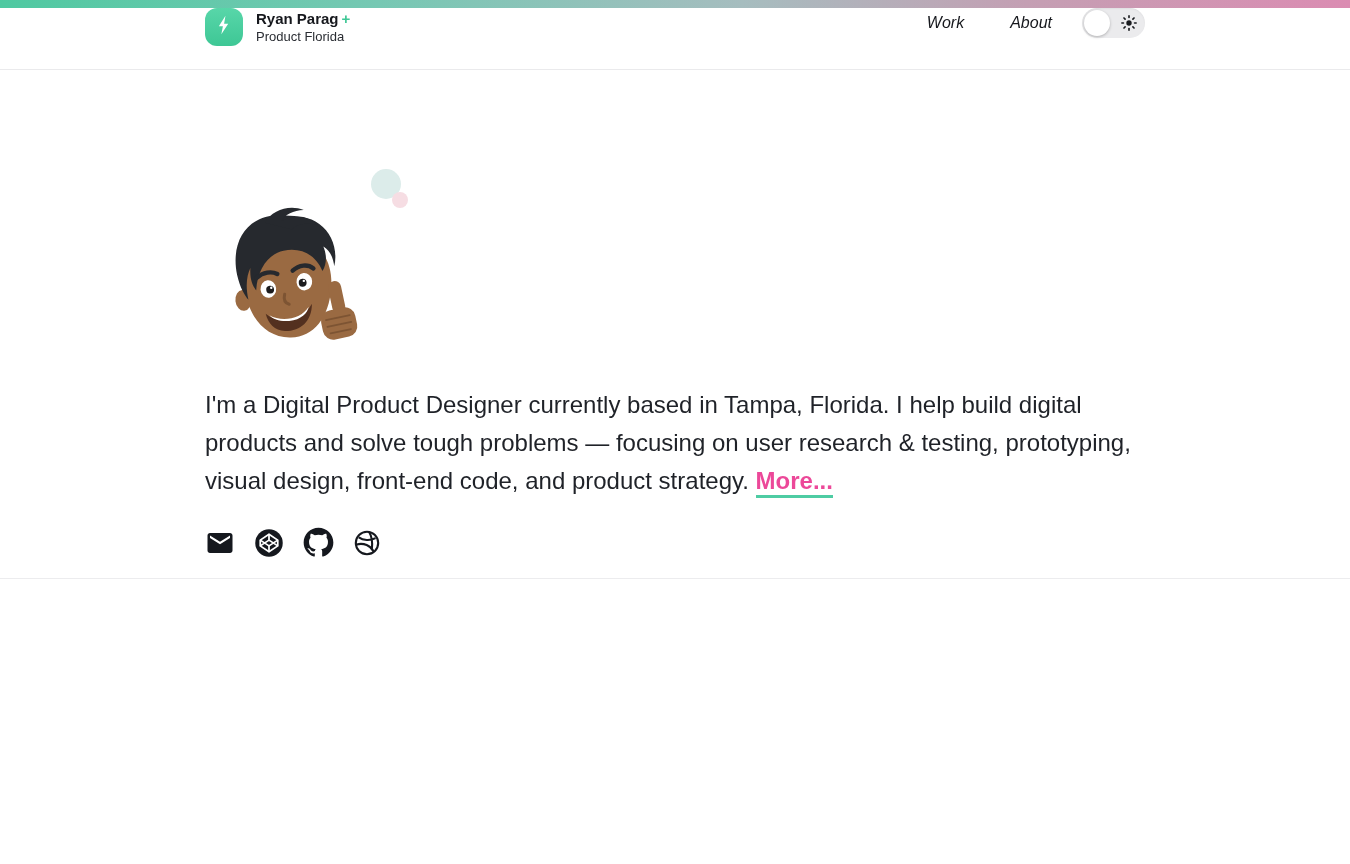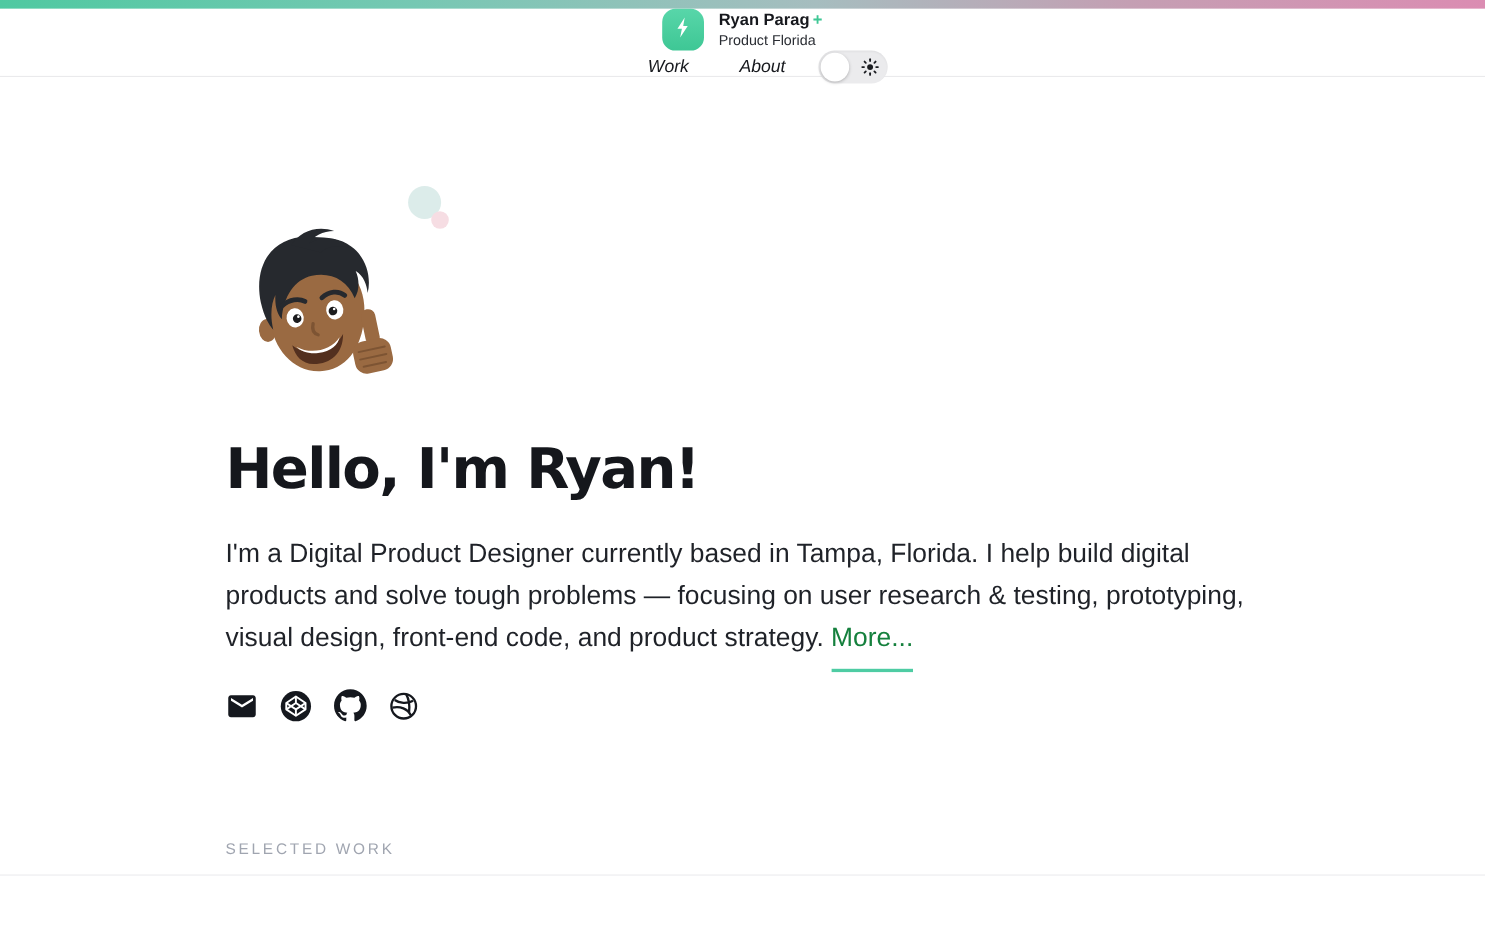--- a/index.html
+++ b/index.html
@@ -8,21 +8,21 @@
 
   
   .gradient-bar {
     height: 8px; width: 100%;
     background: linear-gradient(90deg, #4FC9A1 0%, #76C8B3 28%, #A6BDBF 55%, #C49FB3 76%, #DB8CB2 100%);
   }
 
   
   header { height: 62px; border-bottom: 1px solid #eaeaec; background: #fff; }
   .container { width: 940px; margin: 0 auto; }
-  .header-inner { height: 100%; display: flex; align-items: center; justify-content: space-between; flex-direction: column; }
+  .header-inner { height: 100%; display: flex; align-items: flex-start; justify-content: space-between; }
   .brand { display: flex; align-items: center; cursor: pointer; }
   .logo {
     width: 38px; height: 38px; border-radius: 12px;
     background: linear-gradient(180deg, #58D6A9 0%, #3EC795 100%);
     display: flex; align-items: center; justify-content: center;
     margin-right: 13px; flex-shrink: 0;
   }
   .brand-text { line-height: 1.25; }
   .brand-name { font-size: 15px; font-weight: bold; color: #16181d; }
   .brand-plus { font-size: 15px; font-weight: bold; color: #3EC795; margin-left: 3px; }
@@ -51,22 +51,22 @@
 
   h1 {
     margin-top: 40px;
     font-family: "DejaVu Sans", "Liberation Sans", sans-serif;
     font-weight: bold; font-size: 51px; letter-spacing: -1.5px;
     color: #15171c;
   }
 
   .intro { margin-top: 28px; font-size: 24px; line-height: 38px; color: #1f2228; }
   .more-link {
-    color: #15803d; text-decoration: none;
-    border-bottom: 3px solid #4ECCA3; padding-bottom: 15px;
+    color: #ec4899; text-decoration: none;
+    border-bottom: 3px solid #4ECCA3; padding-bottom: 1px; font-weight: bold;
   }
 
   .socials { margin-top: 27px; display: flex; align-items: center; gap: 19px; }
   .socials a { color: #15181e; display: inline-flex; }
 
   .section-label {
     margin-top: 101px; font-size: 14px; font-weight: 500;
     letter-spacing: 2.5px; color: #a0a5b0;
   }
   .divider { margin-top: 16px; border: none; border-top: 1px solid #ececee; width: 100%; }
@@ -143,21 +143,20 @@
         </g>
         <g transform="translate(112 116) rotate(-12)">
           <rect x="16" y="-18" width="15" height="38" rx="7.5" fill="#9a6a42"></rect>
           <rect x="0" y="14" width="40" height="34" rx="12" fill="#9a6a42"></rect>
           <path d="M6 24 h28 M6 32 h28 M8 40 h24" stroke="#7d5433" stroke-width="2" stroke-linecap="round" fill="none"></path>
         </g>
       </svg>
     </span>
   </div>
 
-  <h1>Hello, I'm Ryan!</h1>
 
   <p class="intro"><span>I'm a Digital Product Designer currently based in Tampa, Florida. I help build digital products and solve tough problems — focusing on user research &amp; testing, prototyping, visual design, front-end code, and product strategy.</span> <a href="#" class="more-link">More...</a></p>
 
   <div class="socials">
     <a href="#">
       <span>
         <svg width="30" height="30" viewBox="0 0 24 24" fill="currentColor">
             <path d="M20 4H4c-1.1 0-2 .9-2 2v12c0 1.1.9 2 2 2h16c1.1 0 2-.9 2-2V6c0-1.1-.9-2-2-2zm0 4-8 5-8-5V6l8 5 8-5v2z"></path>
           </svg>
       </span>
@@ -183,16 +182,15 @@
     <a href="#">
       <span>
         <svg width="28" height="28" viewBox="0 0 24 24" fill="none" stroke="currentColor" stroke-width="1.8">
           <circle cx="12" cy="12" r="9.6"></circle>
           <path d="M5 7.2c3.5 2.6 9.8 3.1 14.3.6M3.2 13.2c6.1-1.4 11.8.8 14.5 6.1M13.9 2.6c2.1 3.7 2.9 8.8 2.3 14.2"></path>
         </svg>
       </span>
     </a>
   </div>
 
-  <div class="section-label">SELECTED WORK</div>
 </main>
 
 <hr class="divider">
 
 </body></html>

